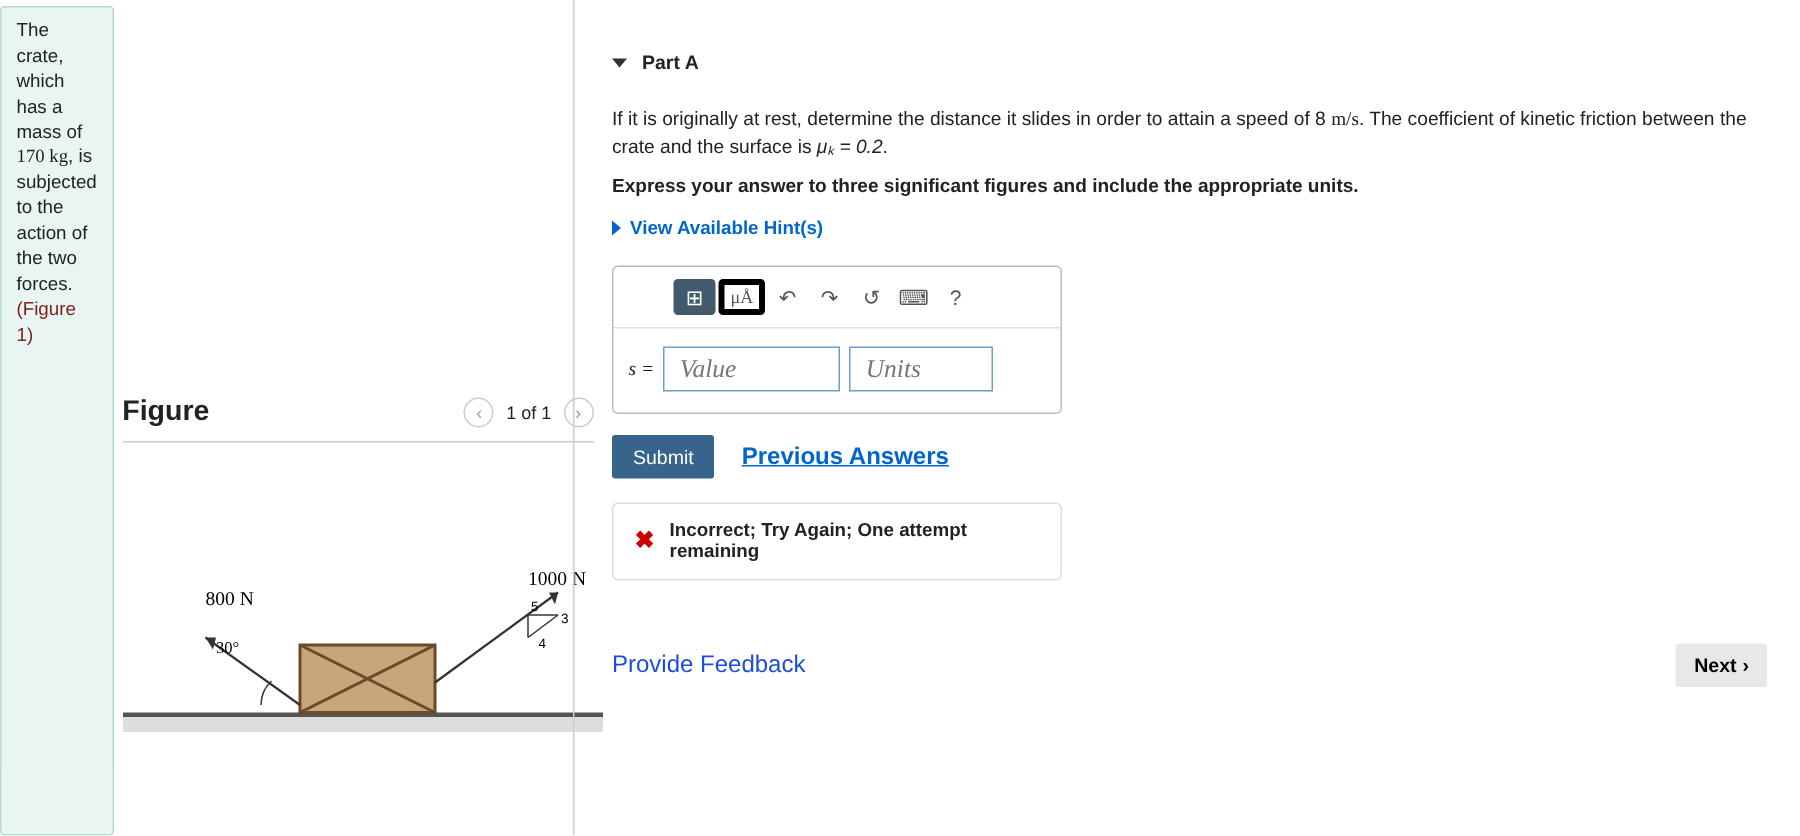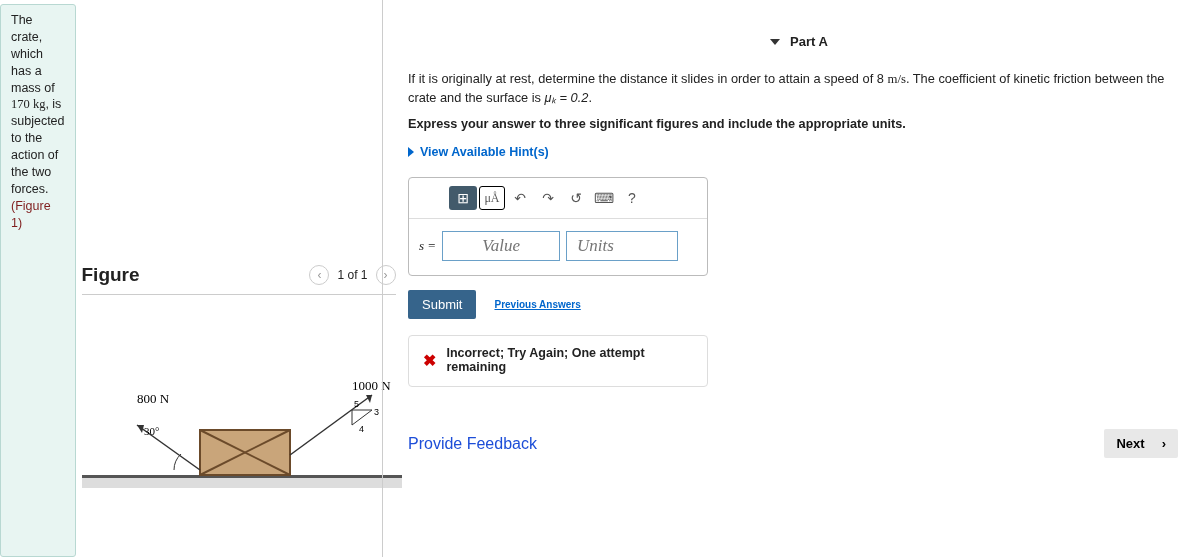--- a/index.html
+++ b/index.html
@@ -8,47 +8,47 @@
   .left-col { width: 382px; flex: none; padding: 0; display: flex; flex-direction: row; }
   .right-col { flex: 1; border-left: 1px solid #ccc; margin-left: 0; padding: 0 10px 0 25px; position: relative; }
   .prompt-box { background: #e8f5f2; border: 1px solid #b8d8d2; border-radius: 3px; margin: 4px 6px 0 0; padding: 7px 10px 10px; font-size: 12.5px; line-height: 1.35; }
   .prompt-box .figlink { color: #7f1d1d; }
   .figure-block { margin-top: 260px; padding: 0 0 0 0; }
   .figure-head { display: flex; align-items: center; border-bottom: 1px solid #ccc; padding: 4px 0 8px; margin: 0 6px 0 0; }
   .figure-head .ftitle { font-weight: bold; font-size: 19px; }
   .fig-nav { margin-left: auto; display: flex; align-items: center; gap: 8px; font-size: 12px; }
   .fig-nav .circ { width: 20px; height: 20px; border: 1px solid #ccc; border-radius: 50%; display: flex; align-items: center; justify-content: center; color: #999; background: #fff; cursor: pointer; }
   .figure-img { margin-top: 40px; display:flex; justify-content:center;}
-  .part-header { display: flex; align-items: center; gap: 10px; margin-top: 28px; padding: 6px 0; justify-content: center; }
+  .part-header { display: flex; align-items: center; gap: 10px; margin-top: 28px; padding: 6px 0; }
   .part-header .tri { width:0; height:0; border-left:5px solid transparent; border-right:5px solid transparent; border-top:6px solid #333;}
   .part-header .pt { font-weight: bold; font-size: 13px; }
   .question { margin-top: 15px; font-size: 12.8px; line-height: 1.45; padding-right:12px;}
   .question .mu { font-style: italic; }
   .instruct { font-weight: bold; margin-top: 10px; font-size: 12.7px; }
   .hints { color: #0066cc; font-weight: bold; font-size: 12.5px; margin-top: 14px; display:flex; align-items:center; gap:6px; cursor:pointer;}
   .hints .rtri{ width:0;height:0;border-top:5px solid transparent;border-bottom:5px solid transparent;border-left:6px solid #0066cc;}
   .answer-shell { border: 1px solid #bbb; border-radius: 4px; margin-top: 18px; width: 300px; padding: 0; }
   .toolbar { display: flex; align-items: center; gap: 2px; padding: 8px 40px; border-bottom: 1px solid #ddd; }
   .tool { width: 26px; height: 24px; display:flex; align-items:center; justify-content:center; color:#555; font-size:14px; cursor:pointer; border-radius:3px;}
   .tool.box { background:#425a6b; color:#fff; width:28px;}
-  .tool.box2 { border:1px solid #000000; font-family: 'Times New Roman', serif; font-size:12px; padding:0 4px; width:auto; min-width:26px;}
+  .tool.box2 { border:4px solid #000000; font-family: 'Times New Roman', serif; font-size:12px; padding:0 4px; width:auto; min-width:26px;}
   .answer-row { display:flex; align-items:center; gap:6px; padding: 12px 10px 14px; }
   .answer-row .lbl { font-style: italic; font-family:'Times New Roman',serif; font-size:13px;}
   .ainput { border:1px solid #6aa0c8; height:30px; font-family:'Times New Roman',serif; font-style:italic; font-size:17px; color:#888; padding:0 10px; }
-  .ainput.value { width:118px;text-align:center; }
-  .ainput.units { width:112px; }
+  .ainput.value { width:118px; }
+  .ainput.units { width:96px; }
   .btn-row { display:flex; align-items:center; gap:18px; margin-top:14px;}
   .submit-btn { background:#36648b; color:#fff; border:none; padding:7px 14px; font-size:13px; border-radius:2px; cursor:pointer;}
-  .prev-link { color:#0066cc; font-weight:bold; font-size:10px; text-decoration:underline; cursor:pointer;}
+  .prev-link { color:#0066cc; font-weight:bold; font-size:16px; text-decoration:underline; cursor:pointer;}
   .feedback-box { border:1px solid #ddd; border-radius:4px; padding:10px 14px 12px; margin-top:16px; width:300px; display:flex; align-items:center; gap:10px;}
   .fx { color:#cc0000; font-weight:bold; font-size:16px;}
   .ftext { font-weight:bold; font-size:12.5px;}
   .bottom-row { display:flex; align-items:center; margin-top:42px; padding-right:12px;}
   .pf-link { color:#1d4ed8; font-size:16px; cursor:pointer;}
-  .next-btn { margin-left:auto; background:#e8e8e8; border:none; padding:7px 12px; font-size:13px; font-weight:bold; border-radius:2px; cursor:pointer; display:flex; align-items:center; gap:17px;}
+  .next-btn { margin-left:auto; background:#e8e8e8; border:none; padding:7px 12px; font-size:13px; font-weight:bold; border-radius:2px; cursor:pointer; display:flex; align-items:center; gap:4px;}
   .kg { font-family:'Times New Roman',serif;}
 </style>
 </head>
 <body>
 
 <div class="layout">
   <div class="left-col">
     <div class="prompt-box">
       <span>The crate, which has a mass of </span><span class="kg">170 kg</span><span>, is subjected to the action of the two forces.</span><br>
       <span class="figlink">(Figure 1)</span>

